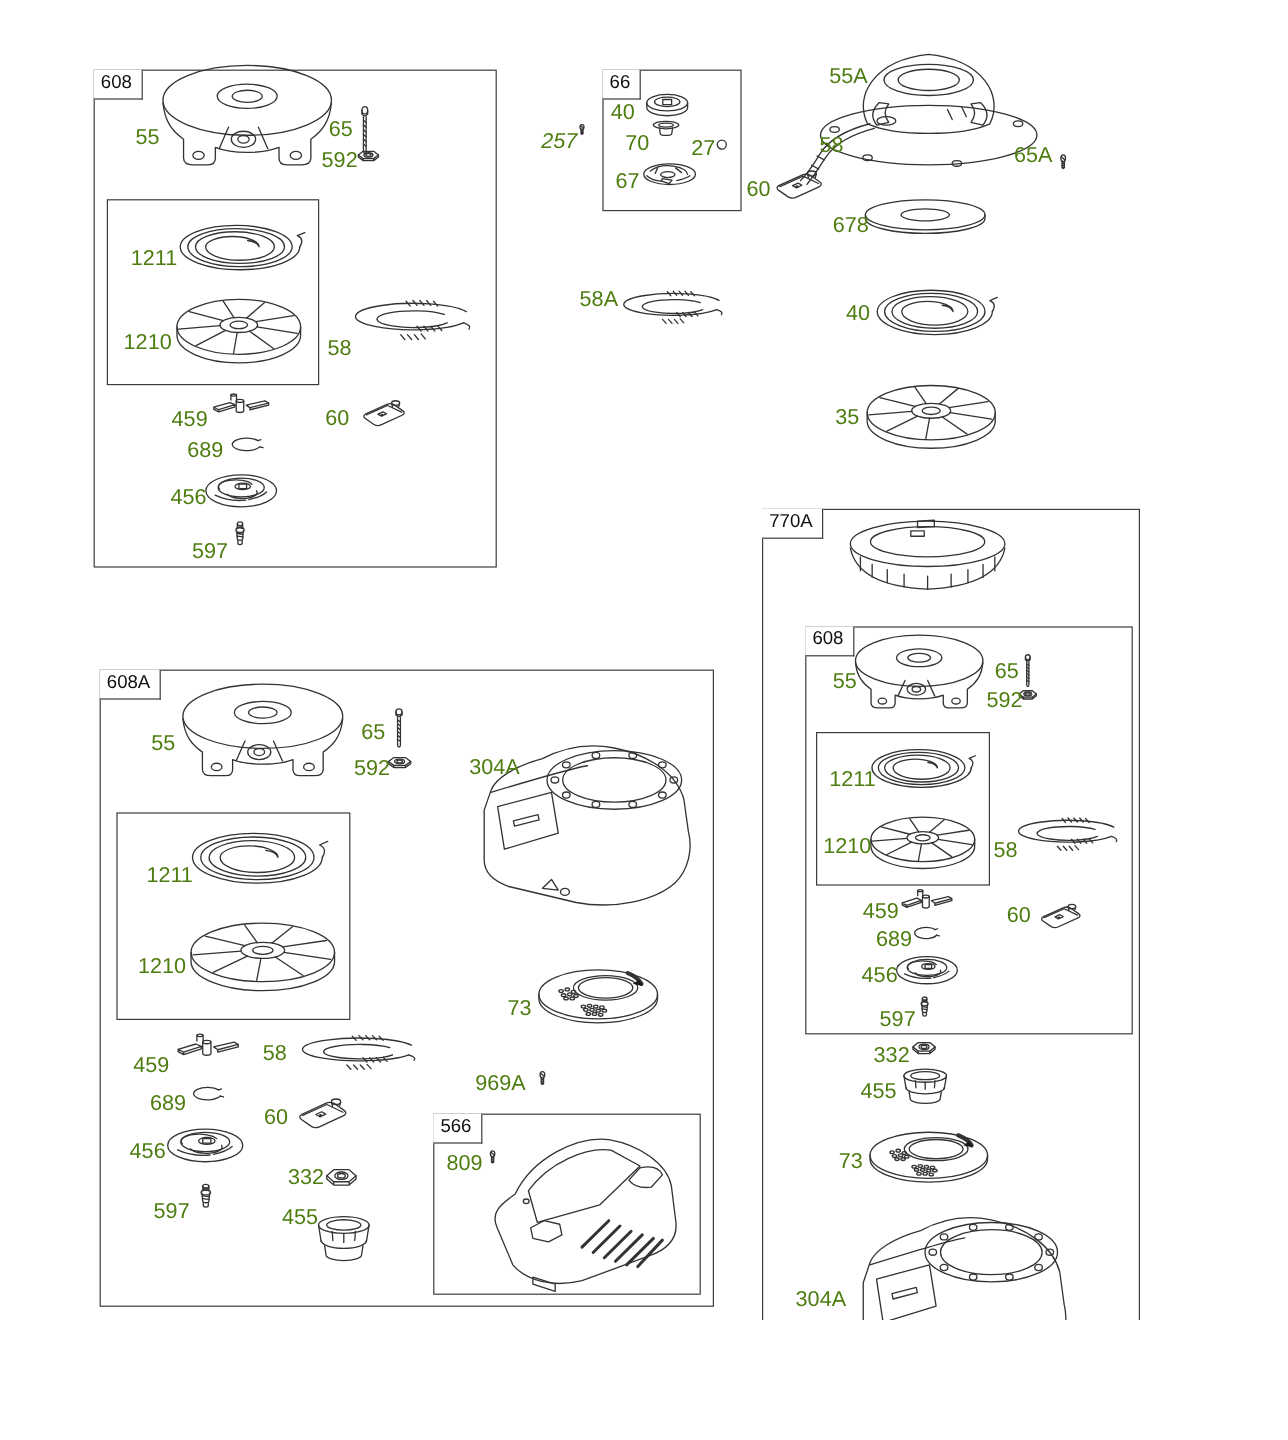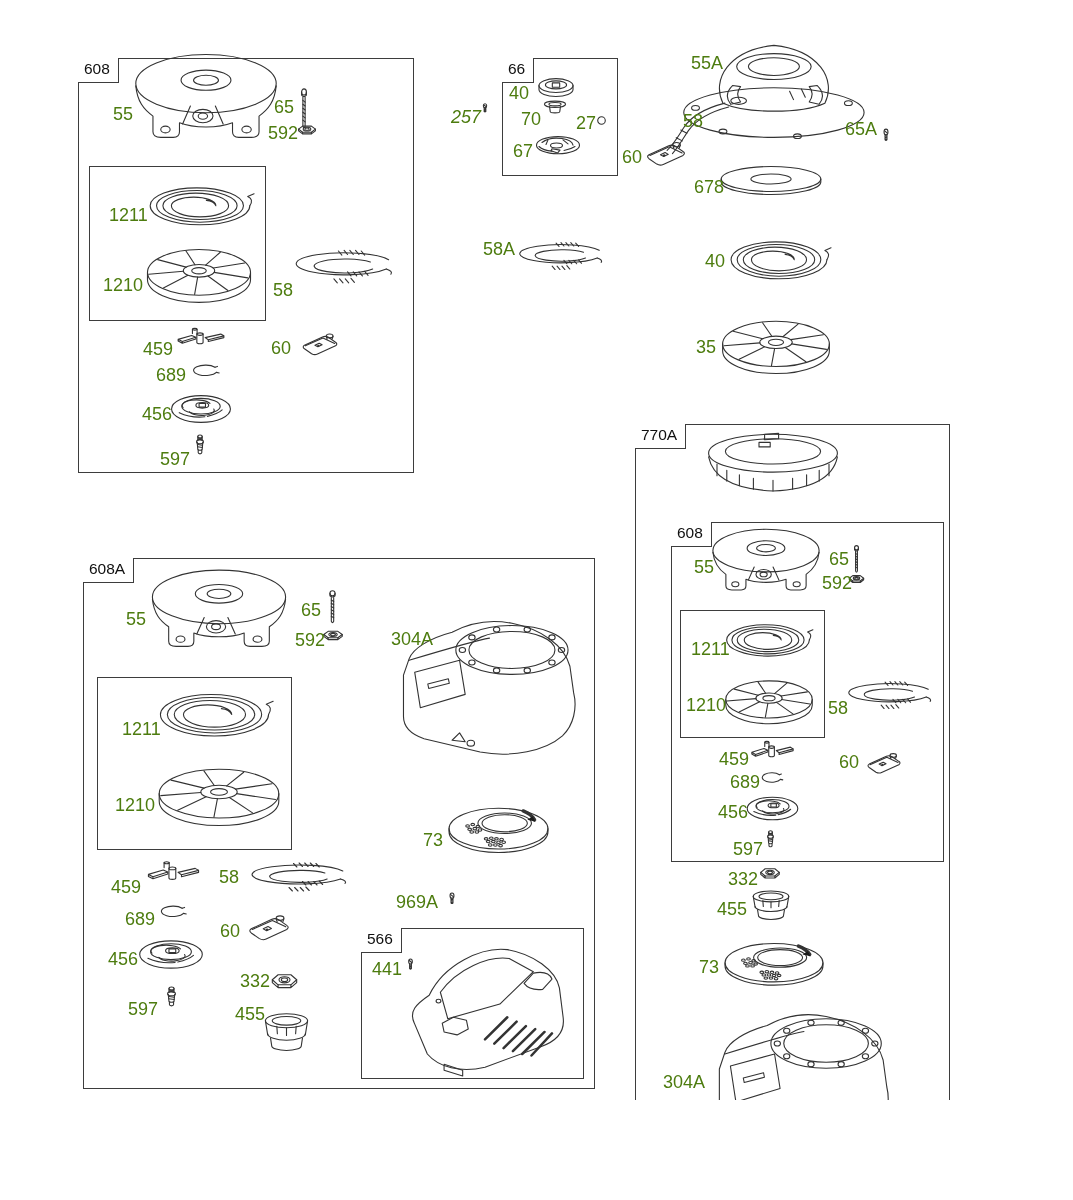--- a/index.html
+++ b/index.html
@@ -464,21 +464,21 @@
       <use href="#g-screen"></use>
     </svg>
     <div class="part-num" style="left: 423px; top: 831px;">73</div>
     <svg viewBox="0 0 100 100" preserveAspectRatio="none" class="glyph" style="left: 445px; top: 892px; width: 14px; height: 26px;">
       <use href="#g-screw-small"></use>
     </svg>
     <div class="part-num" style="left: 396px; top: 893px;">969A</div>
     <svg viewBox="0 0 100 100" preserveAspectRatio="none" class="glyph" style="left: 404px; top: 958px; width: 13px; height: 25px;">
       <use href="#g-screw-small"></use>
     </svg>
-    <div class="part-num" style="left: 372px; top: 960px;">441</div>
+    <div class="part-num" style="left: 372px; top: 960px;">809</div>
     <svg viewBox="0 0 100 100" preserveAspectRatio="none" class="glyph" style="left: 392px; top: 932px; width: 186px; height: 147px;">
       <use href="#g-engine-cover"></use>
     </svg>
     <svg viewBox="0 0 100 100" preserveAspectRatio="none" class="glyph" style="left: 674px; top: 1158px; width: 42px; height: 36px;">
       <use href="#g-bolt"></use>
     </svg>
     <div class="part-num" style="left: 634px; top: 1172px; font-weight: bold;">305</div>
   </div>
 
 </body></html>

